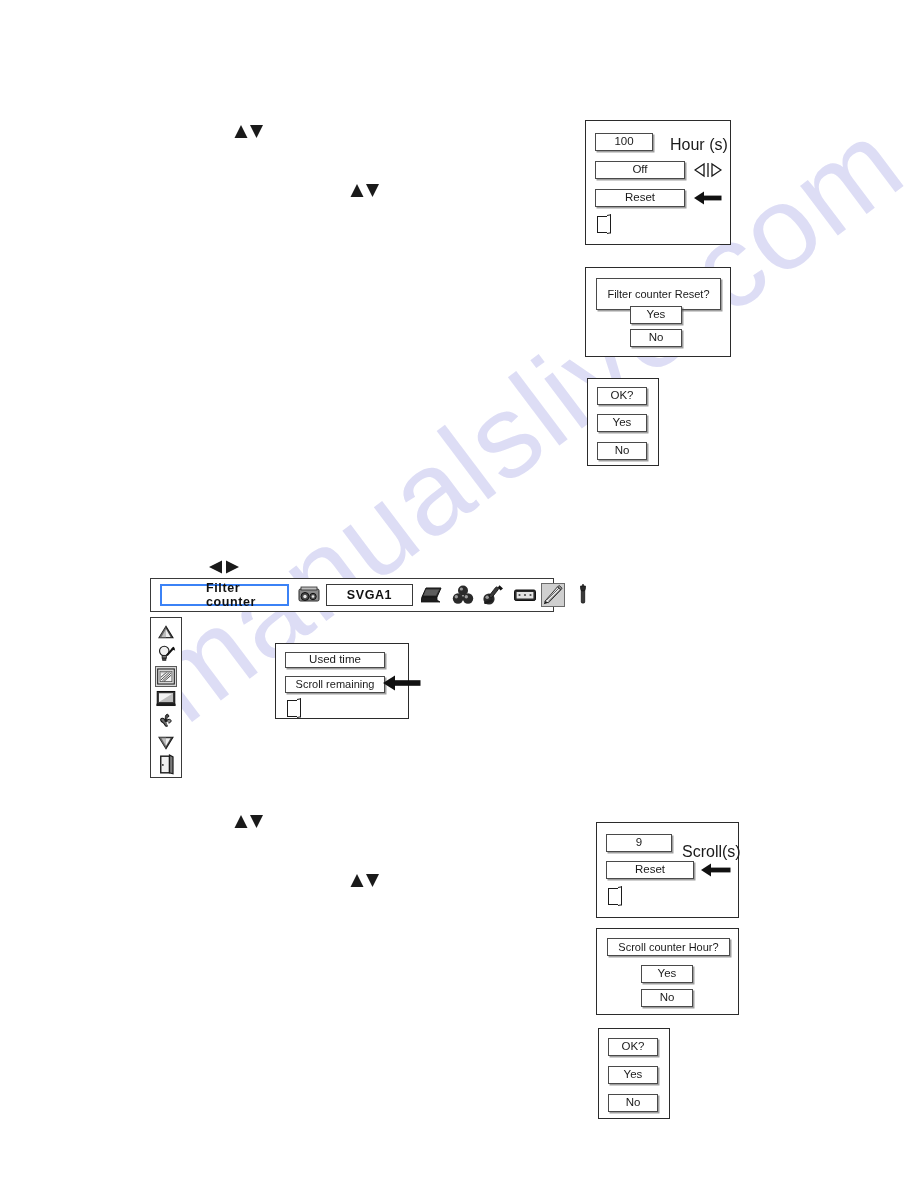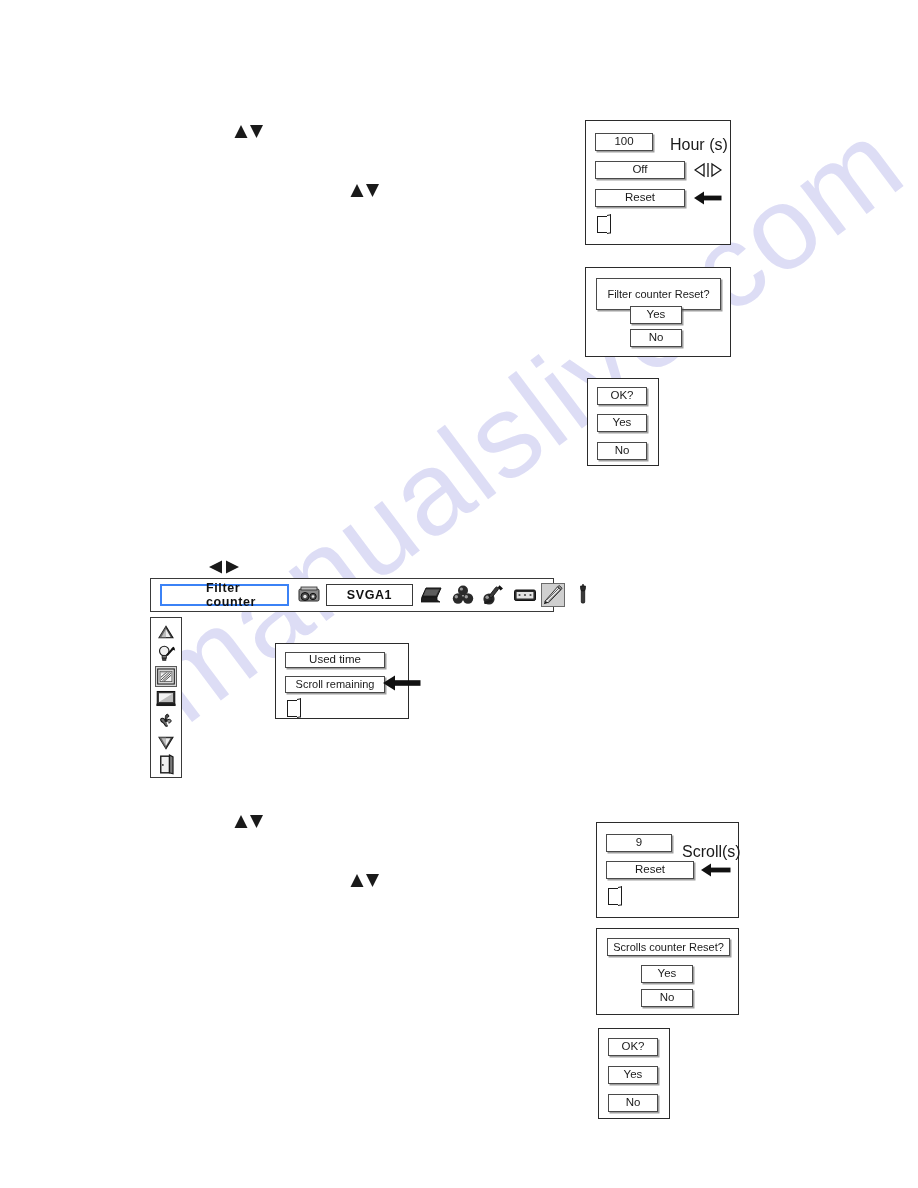--- a/index.html
+++ b/index.html
@@ -447,21 +447,21 @@
       <polygon points="1,9 11,2.5 11,15.5" fill="#111"></polygon>
       <rect x="10.5" y="6.6" width="20" height="4.8" fill="#111"></rect>
     </svg>
   </div>
 
   <div class="door-icon" style="left:11px; top:65px;"></div>
 </div>
 
 <div class="osd" style="left:596px; top:928px; width:143px; height:87px;">
 
-  <div class="osd-field" style="left:10px; top:9px; width:123px; height:18px; font-size:11px;">Scrolls counter Reset?</div>
+  <div class="osd-field" style="left:10px; top:9px; width:123px; height:18px; font-size:11px;">Scroll counter Hour?</div>
 
   <div class="osd-field" style="left:44px; top:36px; width:52px; height:18px;">Yes</div>
 
   <div class="osd-field" style="left:44px; top:60px; width:52px; height:18px;">No</div>
 </div>
 
 <div class="osd" style="left:598px; top:1028px; width:72px; height:91px;">
 
   <div class="osd-field" style="left:9px; top:9px; width:50px; height:18px;">OK?</div>
 

